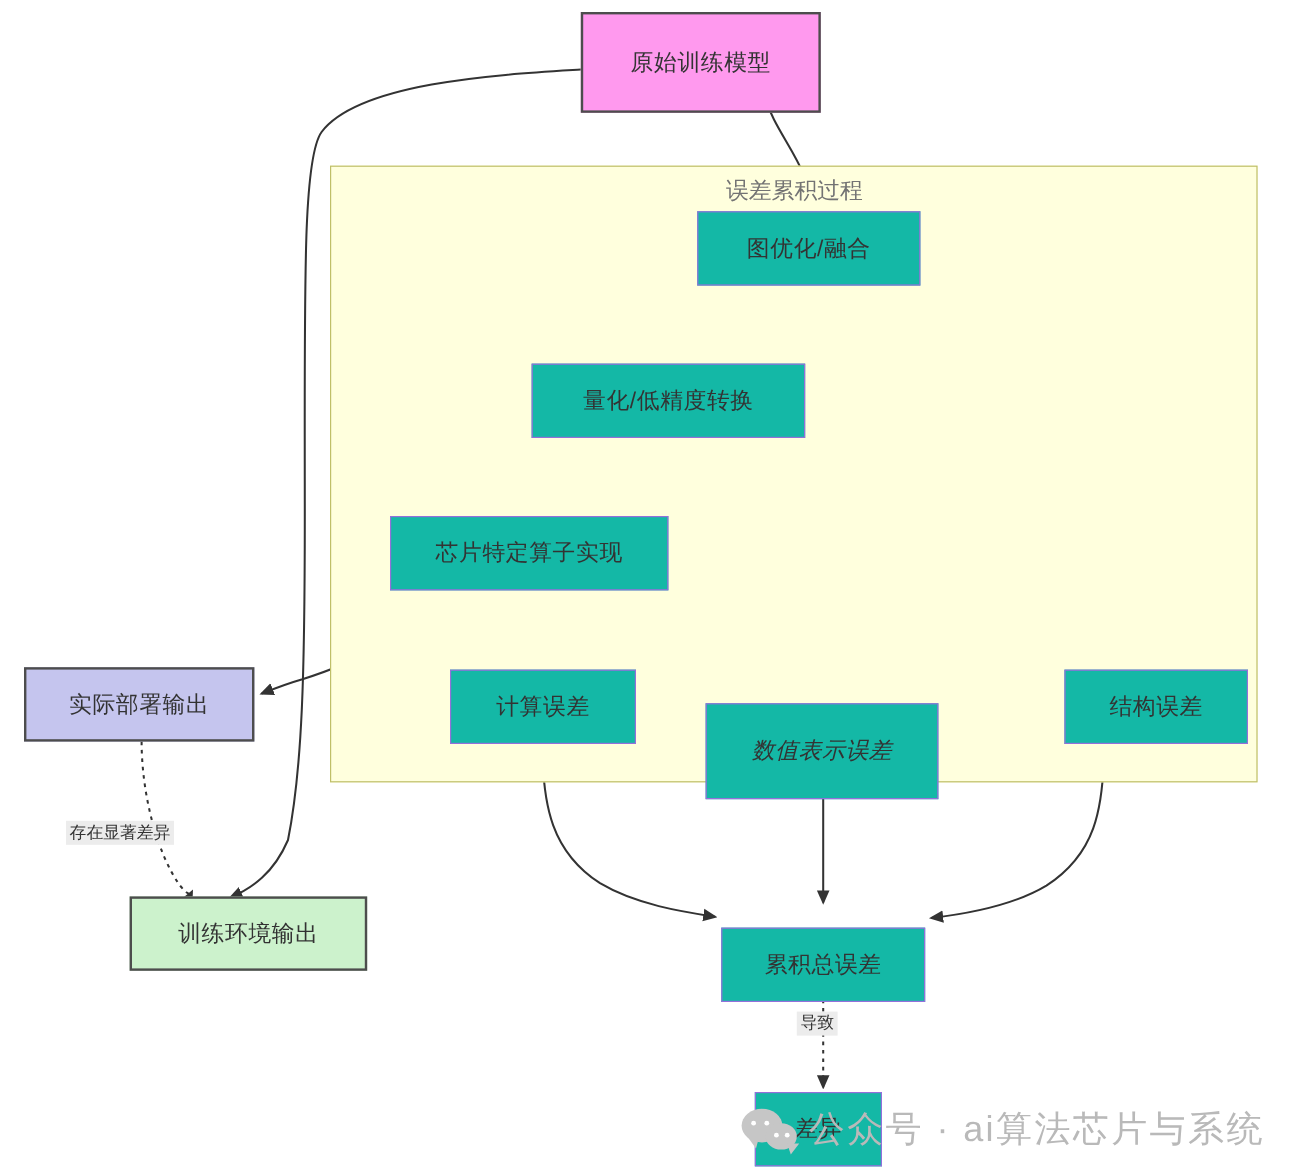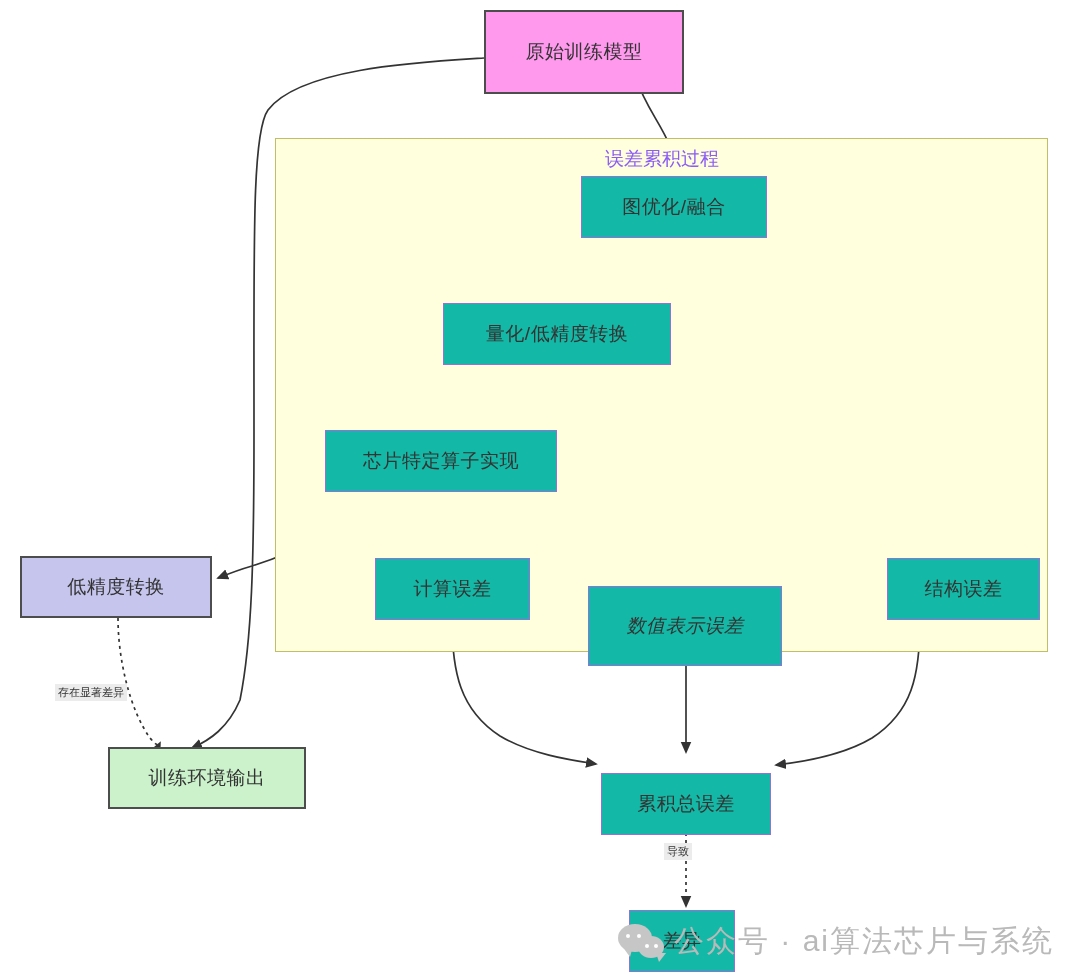--- a/index.html
+++ b/index.html
@@ -56,27 +56,27 @@
   .cluster {
     position: absolute;
     box-sizing: border-box;
     background: #ffffdd;
     border: 1.6px solid #bfbf68;
     z-index: 1;
   }
   .cluster-label {
     position: absolute;
     font-size: 19px;
-    color: #8b5cf6;
+    color: #737373;
     z-index: 2;
     white-space: nowrap;
   }
   .edge-label {
     position: absolute;
-    font-size: 11px;
+    font-size: 14px;
     color: #333333;
     background: #ececec;
     padding: 1px 3px;
     z-index: 4;
     white-space: nowrap;
   }
   .watermark {
     position: absolute;
     z-index: 6;
     display: flex;
@@ -199,21 +199,21 @@
       <div class="node node-lavender" style="left: 375px; top: 558px; width: 155px; height: 62px;">
         <span>计算误差</span>
       </div>
       <div class="node node-lavender" style="left: 588px; top: 586px; width: 194px; height: 80px; font-style: italic;">
         <span>数值表示误差</span>
       </div>
       <div class="node node-lavender" style="left: 843px; top: 558px; width: 153px; height: 62px; margin-left: 44px;">
         <span>结构误差</span>
       </div>
       <div class="node node-periwinkle" style="left: 20px; top: 556px; width: 192px; height: 62px;">
-        <span>低精度转换</span>
+        <span>实际部署输出</span>
       </div>
       <div class="node node-green" style="left: 88px; top: 747px; width: 198px; height: 62px; margin-left: 20px;">
         <span>训练环境输出</span>
       </div>
       <div class="node node-lavender" style="left: 601px; top: 757px; width: 170px; height: 62px; margin-top: 16px;">
         <span>累积总误差</span>
       </div>
       <div class="node node-lavender" style="left: 629px; top: 910px; width: 106px; height: 62px;">
         <span>差异</span>
       </div>

